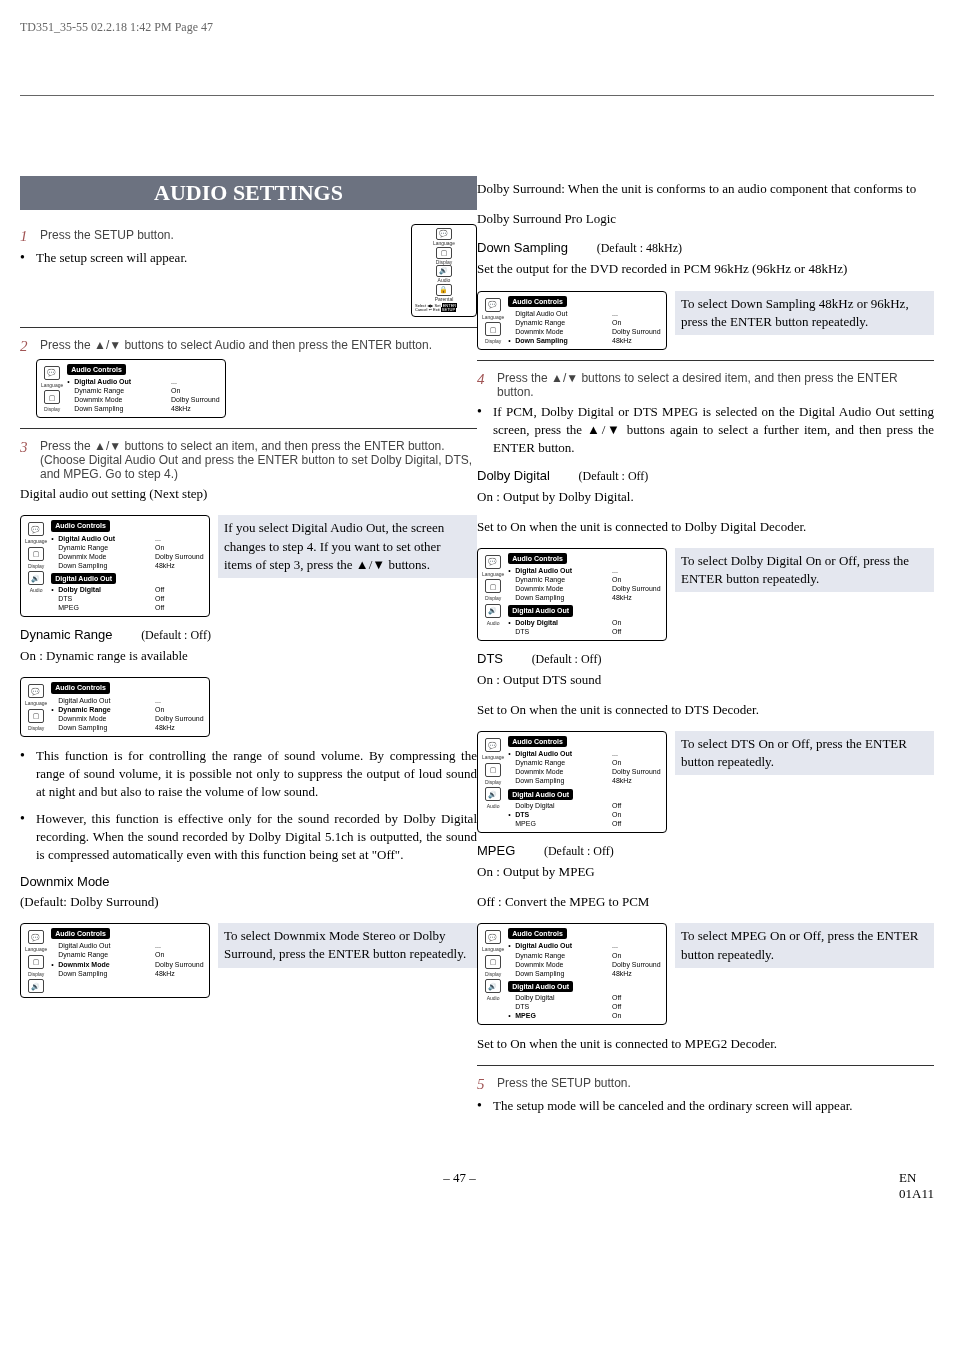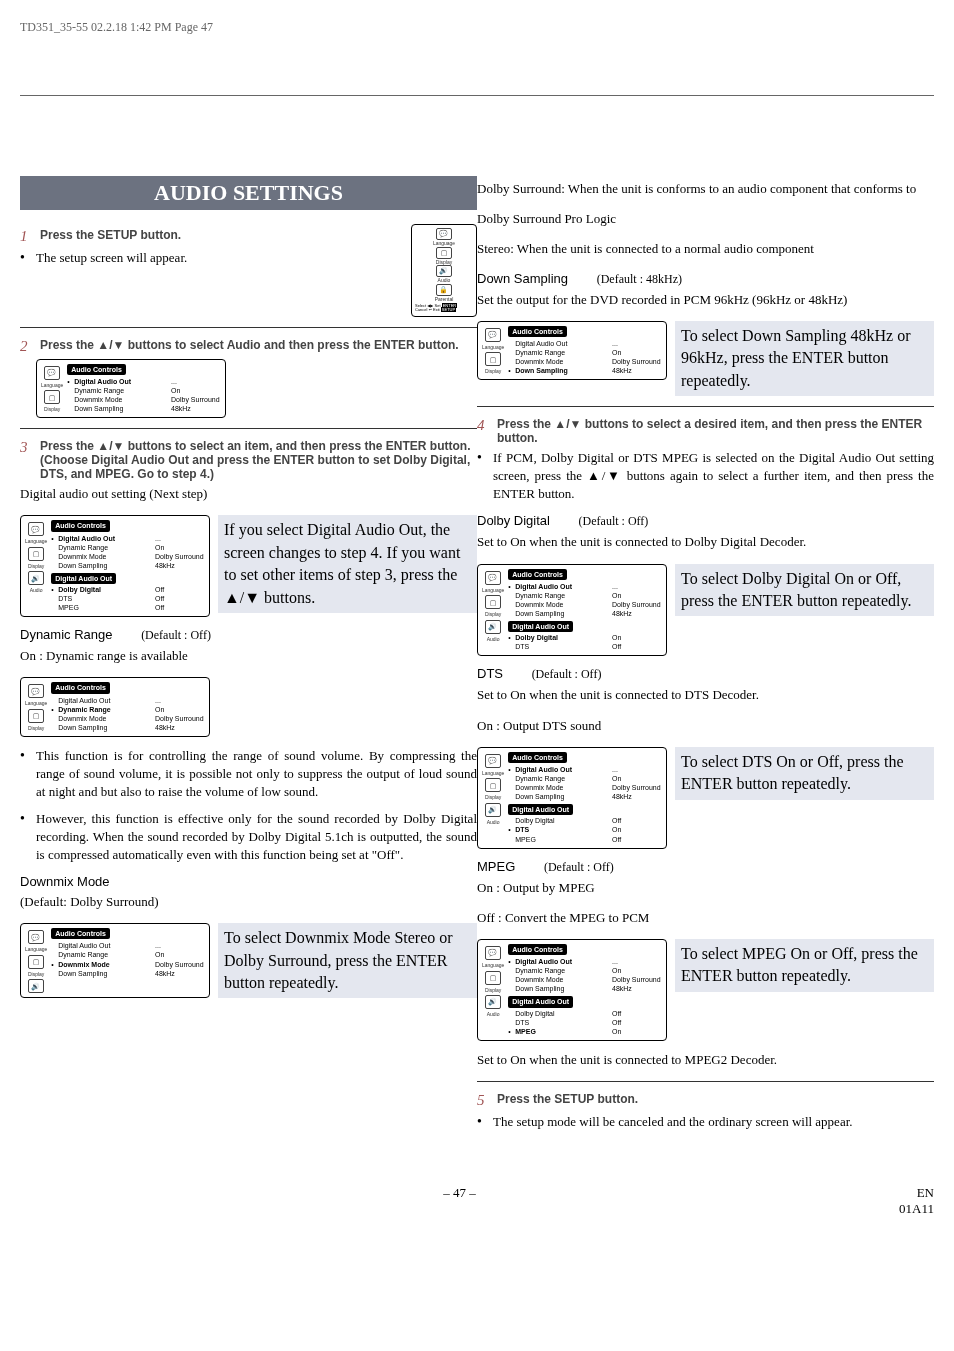--- a/index.html
+++ b/index.html
@@ -44,21 +44,21 @@
     margin: 4px 0;
   }
   .step-num {
     font-style: italic;
     font-family: Georgia, serif;
     font-size: 15px;
     color: #a15555;
     min-width: 14px;
   }
   .step-text {
-    font-weight: bold;
+    font-weight: normal;
     color: #444;
     font-family: Arial, sans-serif;
     font-size: 12px;
     flex: 1;
   }
   .body-text-full {
     margin: 4px 0 12px 0;
     line-height: 1.4;
   }
   .bullet-row {
@@ -93,21 +93,21 @@
   }
   .floatbox {
     display: flex;
     gap: 8px;
     margin: 6px 0 10px 0;
     align-items: flex-start;
   }
   .caption {
     background: #e4e7ef;
     padding: 4px 6px;
-    font-size: 16px;
+    font-size: 13px;
     line-height: 1.4;
     flex: 1;
   }
   
   .menu {
     border: 1.5px solid #000;
     border-radius: 4px;
     padding: 4px;
     font-size: 7px;
     font-family: Arial, sans-serif;
@@ -410,21 +410,20 @@
             </div>
         </div>
       </div>
       <div class="caption">To select Downmix Mode Stereo or Dolby Surround, press the ENTER button repeatedly.</div>
     </div>
   </div>
 
   <div class="col">
     <div class="body-text-full" style="text-align:justify">Dolby Surround: When the unit is conforms to an audio component that conforms to</div>
     <div class="body-text-full">Dolby Surround Pro Logic</div>
-    <div class="body-text-full">Stereo: When the unit is connected to a normal audio component</div>
 
     <div class="subhead"><span>Down Sampling</span> <span class="sub-default">(Default : 48kHz)</span></div>
     <div class="body-text-full">Set the output for the DVD recorded in PCM 96kHz (96kHz or 48kHz)</div>
     <div class="floatbox">
       <div class="menu">
         <div class="menu-icons">
           <div class="ico">💬</div>
           <div class="ico-label">Language</div>
           <div class="ico">▢</div>
           <div class="ico-label">Display</div>
@@ -460,20 +459,21 @@
     <div class="step-row">
       <span class="step-num">4</span>
       <span class="step-text">Press the ▲/▼ buttons to select a desired item, and then press the ENTER button.</span>
     </div>
     <div class="bullet-row">
       <span class="bullet-dot">●</span>
       <span class="bullet-text" style="text-align:justify">If PCM, Dolby Digital or DTS MPEG is selected on the Digital Audio Out setting screen, press the ▲/▼ buttons again to select a further item, and then press the ENTER button.</span>
     </div>
 
     <div class="subhead"><span>Dolby Digital</span> <span class="sub-default">(Default : Off)</span></div>
+    <div class="body-text-full">On : Output by Dolby Digital.</div>
     <div class="body-text-full">Set to On when the unit is connected to Dolby Digital Decoder.</div>
     <div class="floatbox">
       <div class="menu">
         <div class="menu-icons">
           <div class="ico">💬</div>
           <div class="ico-label">Language</div>
           <div class="ico">▢</div>
           <div class="ico-label">Display</div>
           <div class="ico">🔊</div>
           <div class="ico-label">Audio</div>
@@ -510,22 +510,22 @@
               <span class="mark"></span>
               <span class="mr-label">DTS</span>
               <span class="mr-val">Off</span>
             </div>
         </div>
       </div>
       <div class="caption">To select Dolby Digital On or Off, press the ENTER button repeatedly.</div>
     </div>
 
     <div class="subhead"><span>DTS</span> <span class="sub-default">(Default : Off)</span></div>
+    <div class="body-text-full">On : Output DTS sound</div>
     <div class="body-text-full">Set to On when the unit is connected to DTS Decoder.</div>
-    <div class="body-text-full">On : Output DTS sound</div>
     <div class="floatbox">
       <div class="menu">
         <div class="menu-icons">
           <div class="ico">💬</div>
           <div class="ico-label">Language</div>
           <div class="ico">▢</div>
           <div class="ico-label">Display</div>
           <div class="ico">🔊</div>
           <div class="ico-label">Audio</div>
         </div>
@@ -637,17 +637,17 @@
     <div class="bullet-row">
       <span class="bullet-dot">●</span>
       <span class="bullet-text" style="text-align:justify">The setup mode will be canceled and the ordinary screen will appear.</span>
     </div>
   </div>
 </div>
 
 <div class="footer">
   <span></span>
   <span>– 47 –</span>
-  <span style="text-align:right">
+  <span style="">
     <span>EN</span><br>
     <span>01A11</span>
   </span>
 </div>
 
 </body></html>

